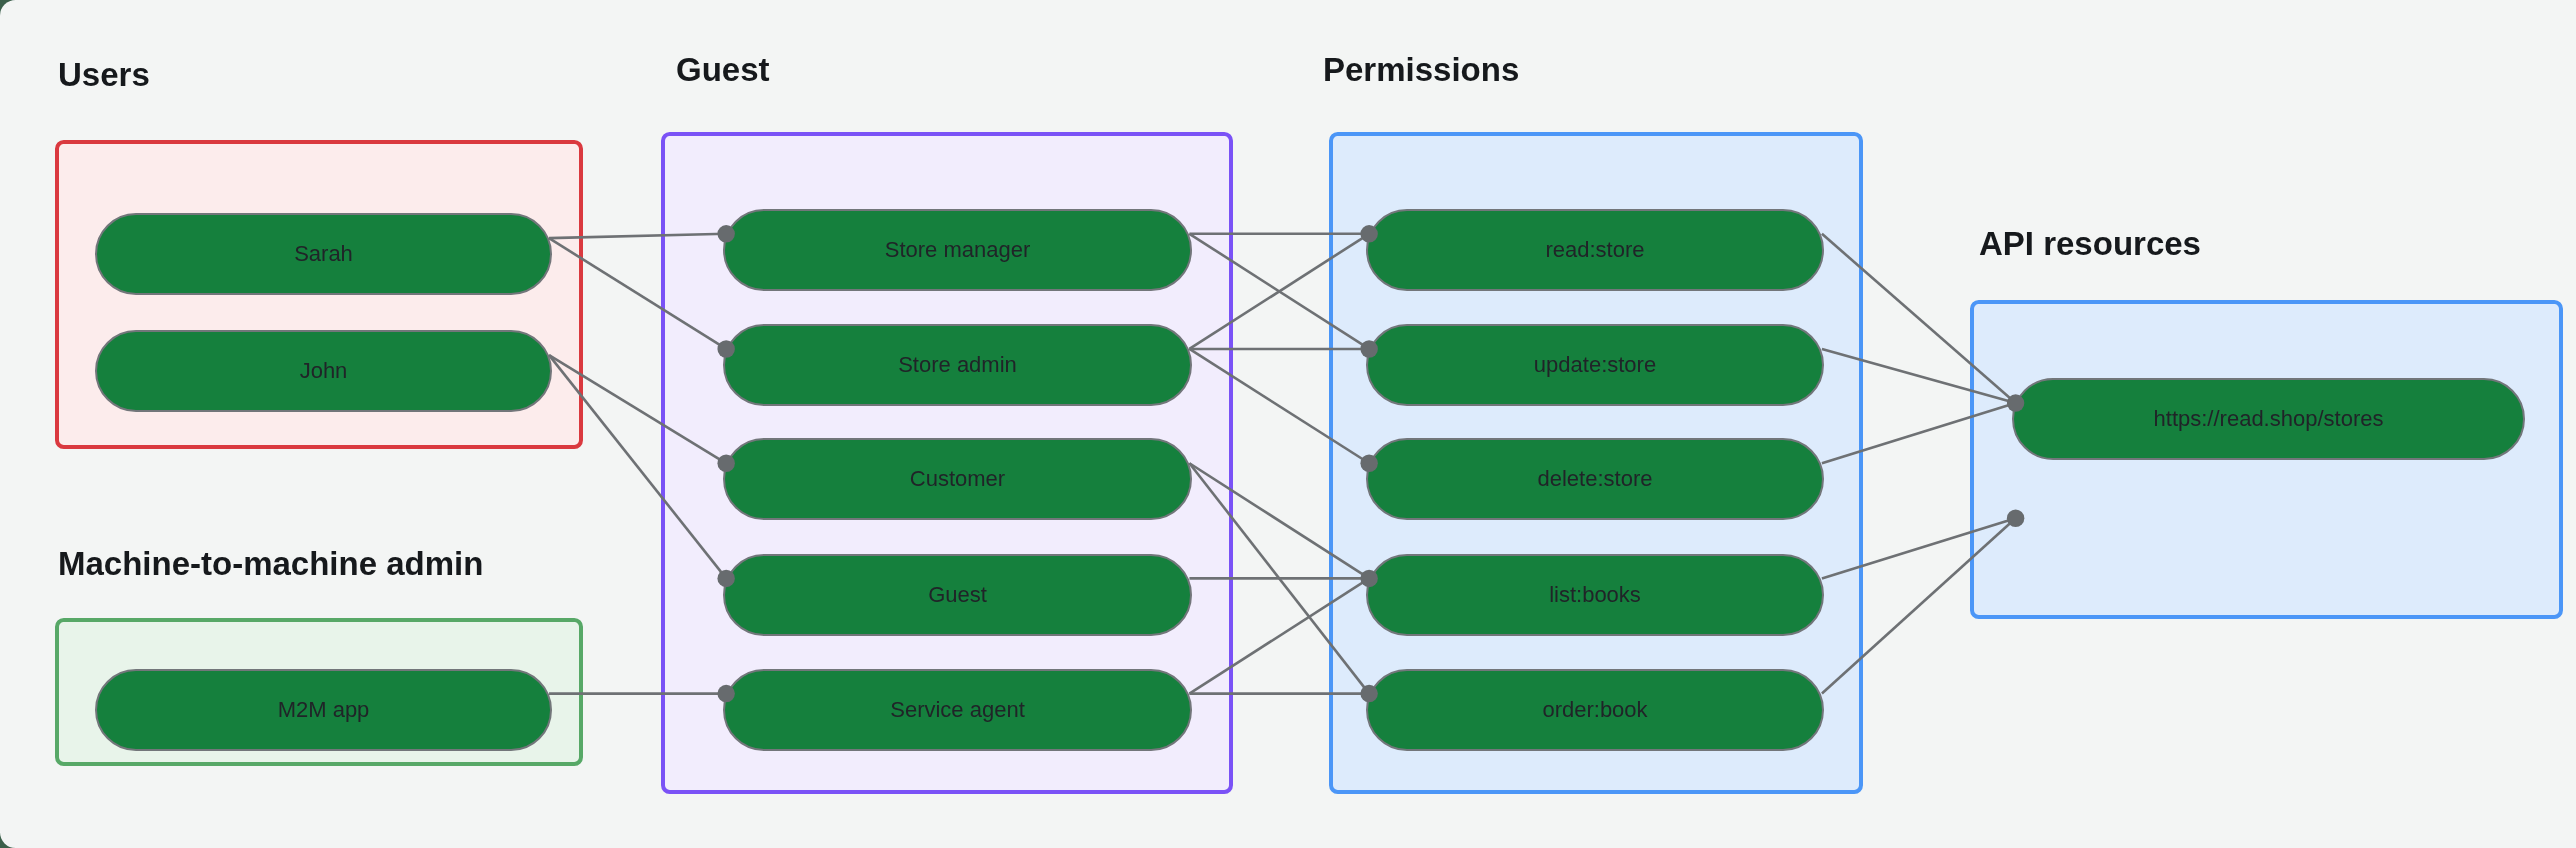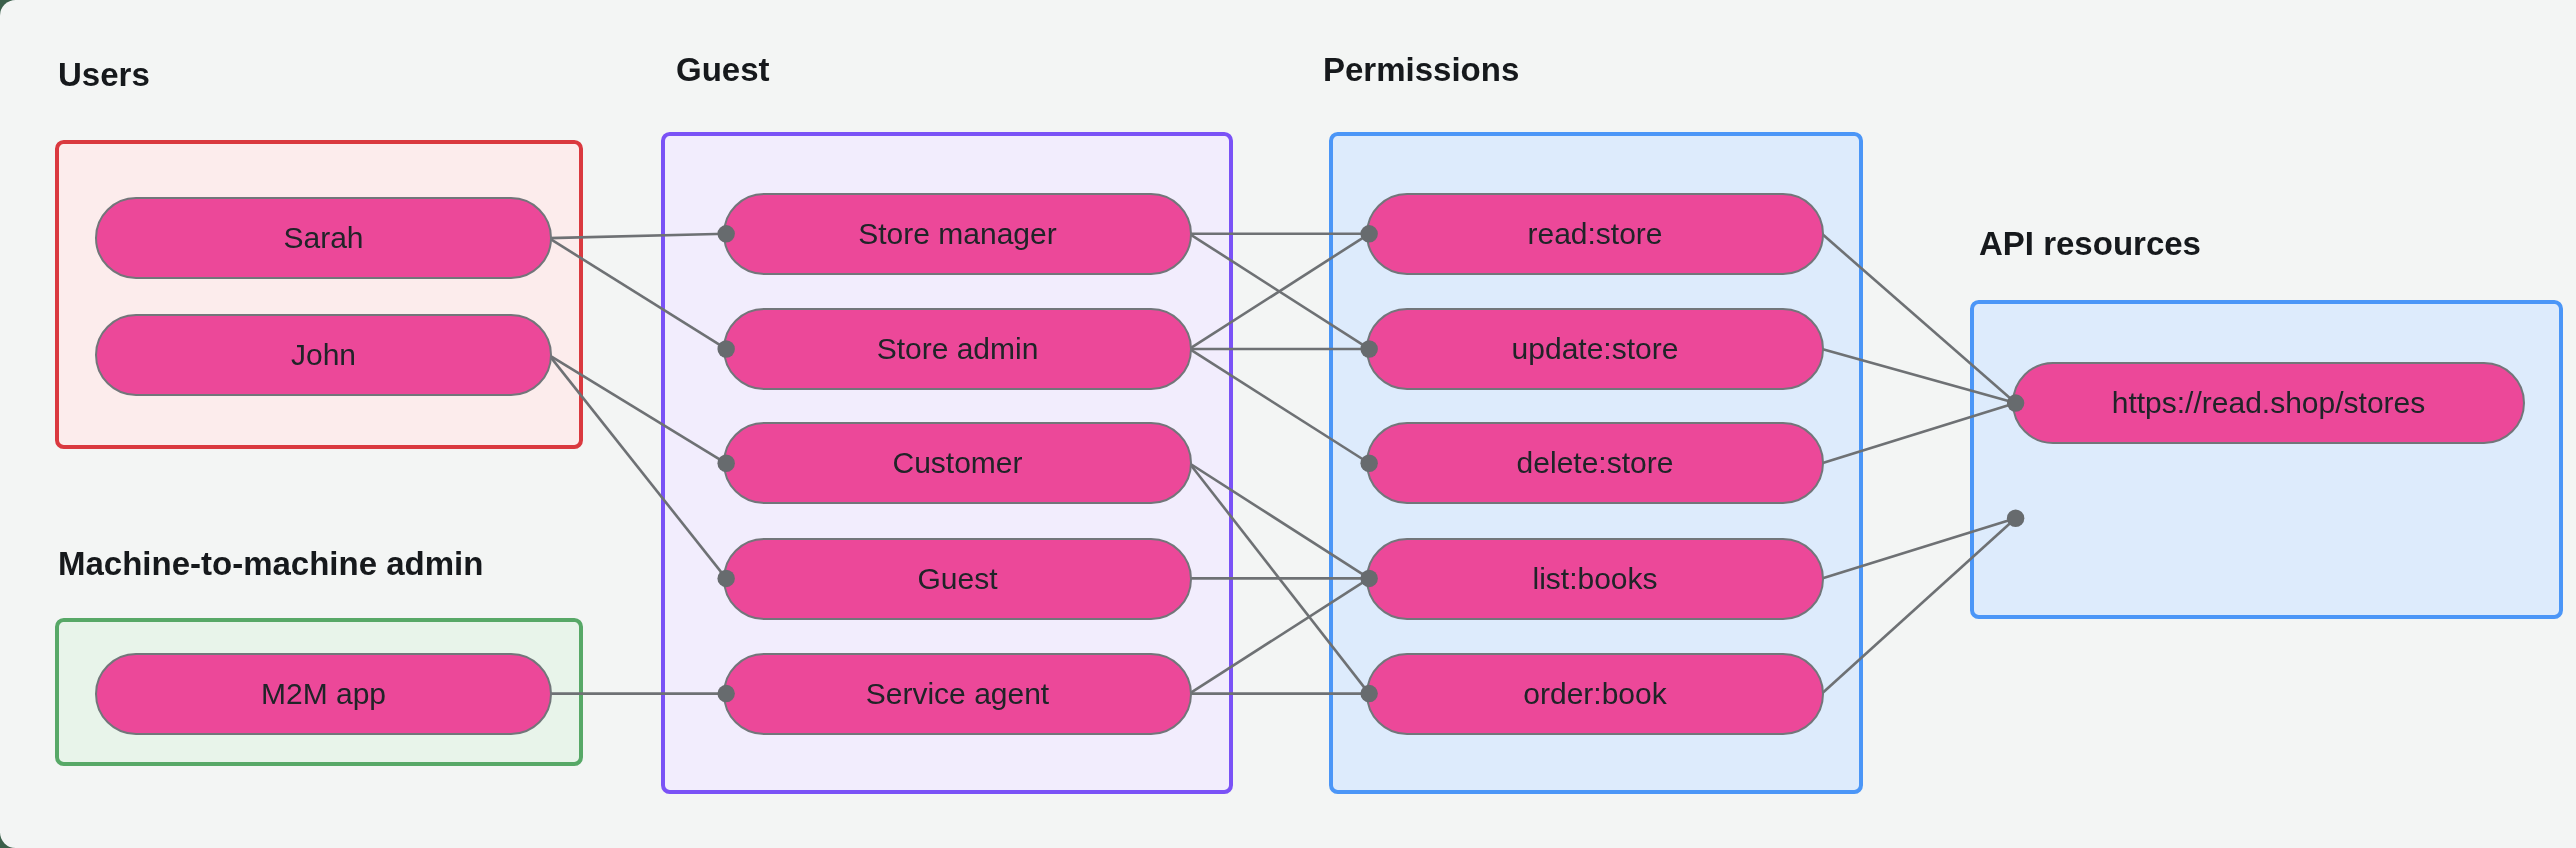--- a/index.html
+++ b/index.html
@@ -3,23 +3,23 @@
 <meta charset="utf-8">
 <style>
   html,body{margin:0;padding:0;}
   body{background:#3b5f4a;font-family:"Liberation Sans", sans-serif;}
   #stage{position:relative;width:2576px;height:848px;background:#f3f5f4;border-radius:15.7px;overflow:hidden;padding-left:44px;}
   .layer{position:absolute;left:0;top:0;}
   #lines{z-index:2;}
   #dots{z-index:4;}
   .group-box{position:absolute;box-sizing:border-box;border:4.4px solid #888;border-radius:8.7px;z-index:1;}
   .section-label{position:absolute;font-size:33px;font-weight:600;color:#16191c;z-index:1;white-space:nowrap;}
-  .pill{position:absolute;box-sizing:border-box;height:82px;background:#ec4899;border:2.6px solid #72767a;
+  .pill{position:absolute;box-sizing:border-box;height:82px;background:#15803d;border:2.6px solid #72767a;
         border-radius:41px;display:flex;align-items:center;justify-content:center;
-        font-size:30px;color:#202428;z-index:3;white-space:nowrap;}
+        font-size:22px;color:#202428;z-index:3;white-space:nowrap;margin-top:16px;}
   .pill-users{left:95px;width:457px;}
   .pill-roles{left:723px;width:469px;}
   .pill-perm{left:1366px;width:458px;}
   .pill-api{left:2012px;width:513px;}
 </style>
 </head>
 <body style="background: rgb(59, 95, 74);">
 
 <div id="stage" style="background: rgb(243, 245, 244);">
 

